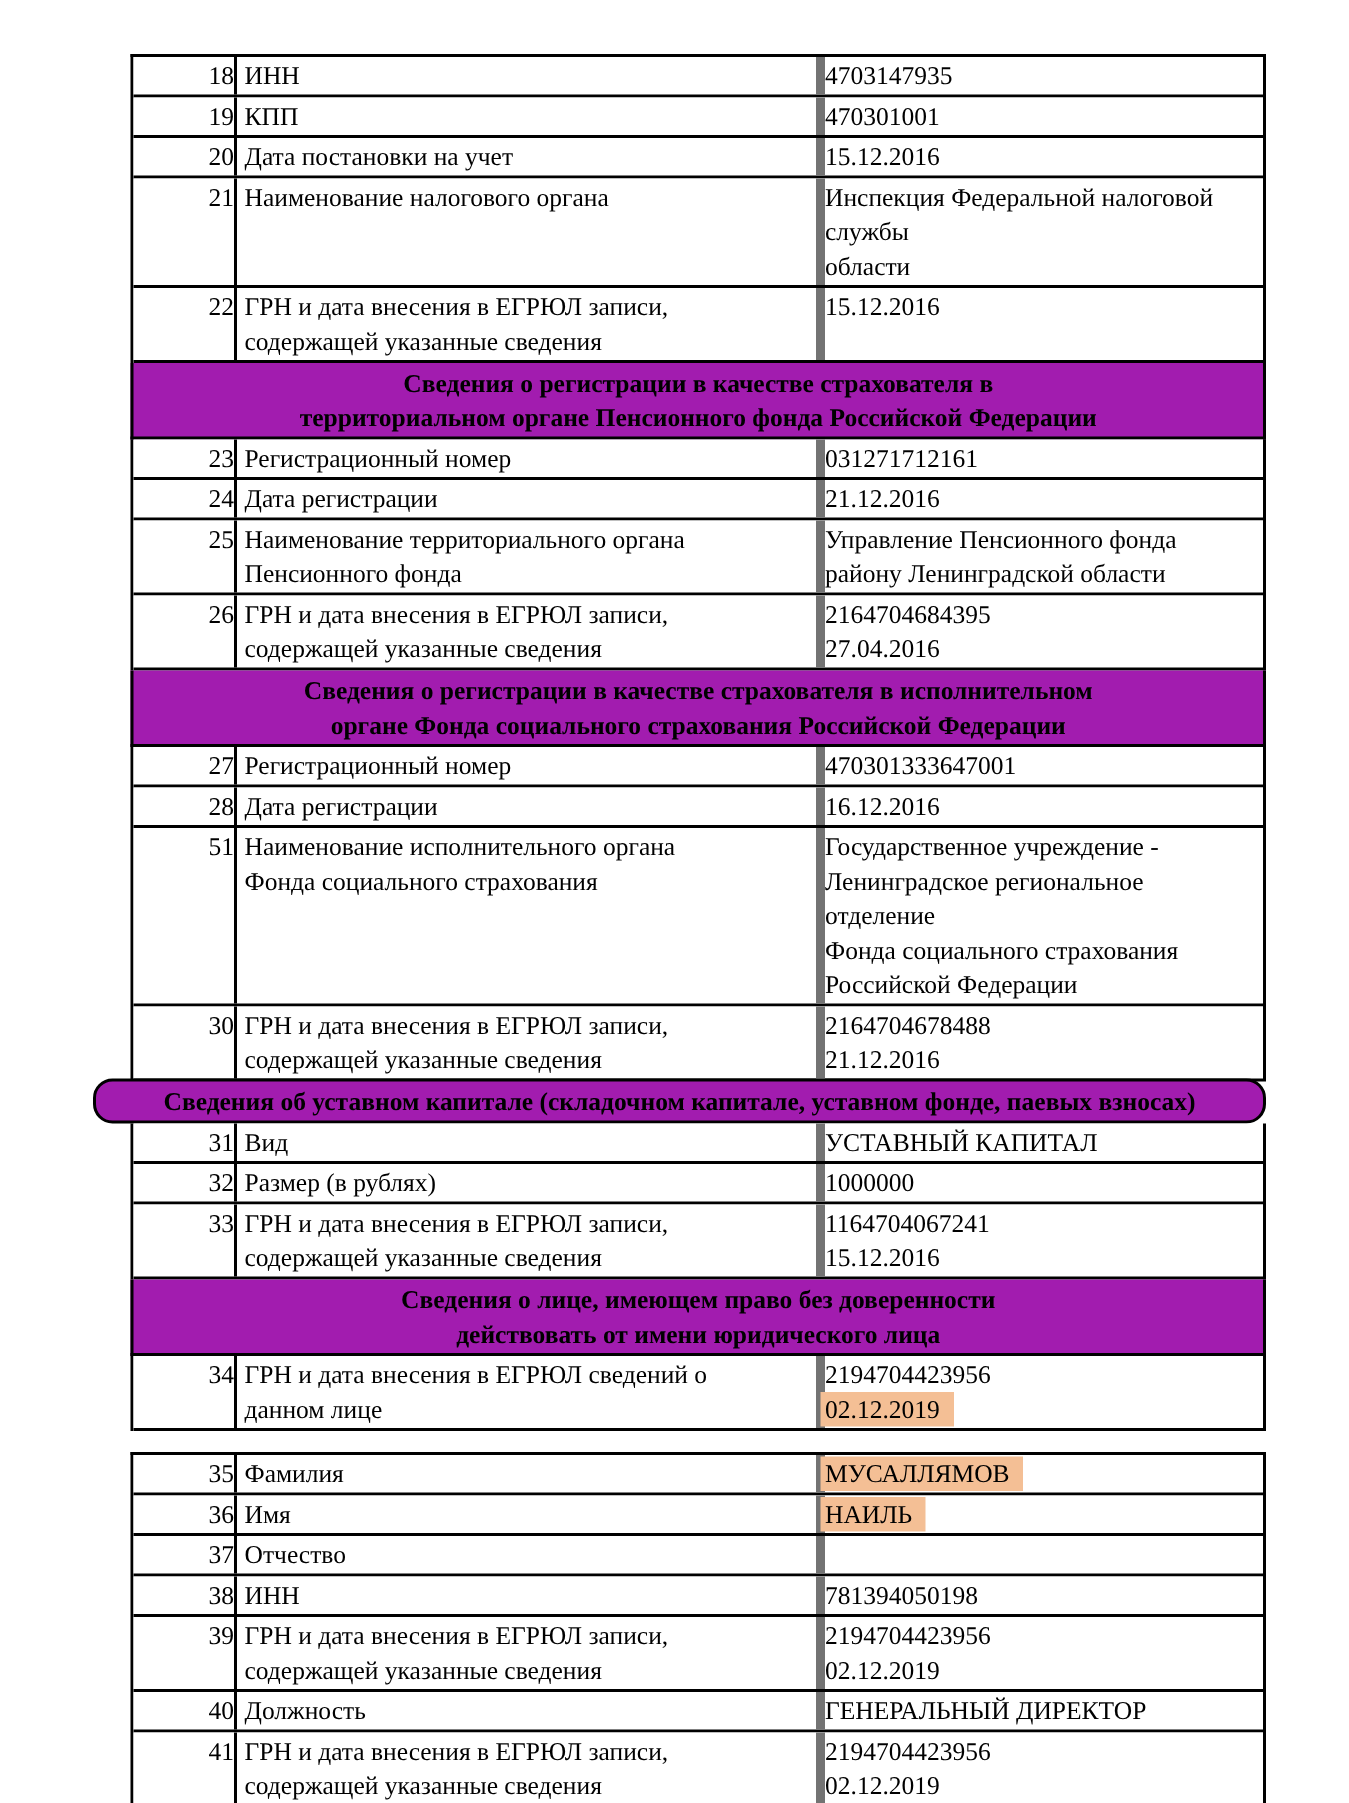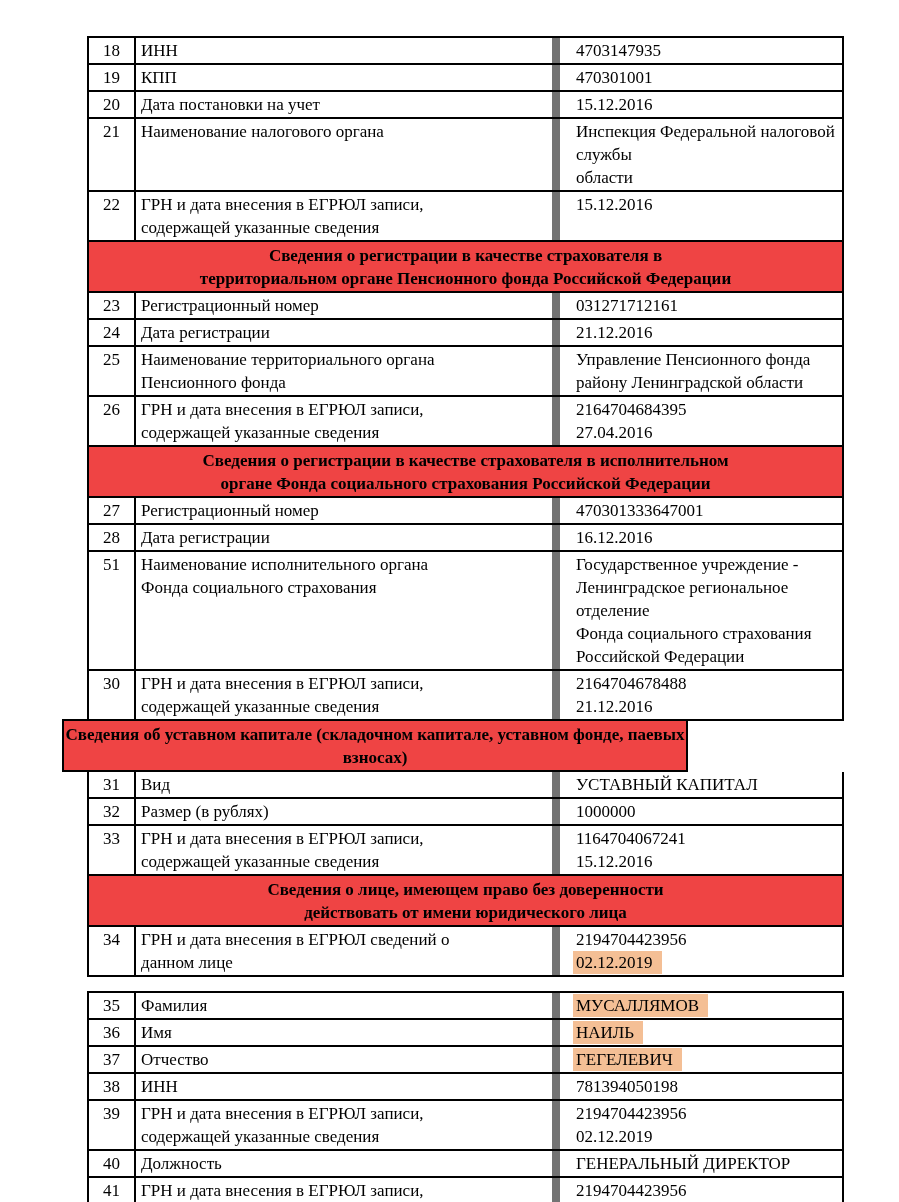--- a/index.html
+++ b/index.html
@@ -6,31 +6,31 @@
   body{
     width:899px;height:1202px;background:#ffffff;
     font-family:"Liberation Serif", serif;color:#000;
   }
   .doc{position:relative;width:899px;height:1202px;overflow:hidden;background:#fff;}
   .table-wrap{position:absolute;left:87px;top:36px;width:757px;}
   .rows-group{border-left:2px solid #000;border-right:2px solid #000;}
   .rows-group.bt{border-top:2px solid #000;}
   .row{display:flex;border-bottom:2px solid #000;background:#fff;}
   .c{box-sizing:border-box;font-size:17px;line-height:23px;padding:1px 3px 1px 5px;}
-  .c.num{width:47px;border-right:2px solid #000;text-align:center;padding:1px 0;}
-  .c.field{width:424px;border-right:8px solid #737373;}
-  .c.value{flex:1;padding-left:16px;}
+  .c.num{width:69px;border-right:2px solid #000;text-align:right;padding:1px 0;}
+  .c.field{width:392px;border-right:6px solid #737373;}
+  .c.value{flex:1;padding-left:0;}
   .sect-header{
     box-sizing:border-box;width:757px;
     border-left:2px solid #000;border-right:2px solid #000;border-bottom:2px solid #000;
     text-align:center;font-weight:bold;font-size:17px;line-height:23px;padding:2px 0 1px 0;
-    background:#ef4444;
+    background:#a21caf;
   }
   .sect-header.wide{
-    width:626px;margin-left:-25px;margin-top:-2px;border-top:2px solid #000;
+    width:782px;margin-left:-25px;margin-top:-2px;border-top:2px solid #000;border-radius:13px;
   }
   .gap-row{height:14px;background:#fff;}
   .line{min-height:23px;}
   .hl{
     background:var(--hl,#f4bf95);
     display:inline-block;line-height:23px;
     margin-left:-3px;padding:0 9px 0 3px;
   }
 </style>
 </head>
@@ -250,23 +250,20 @@
           </div>
           <div class="c value">
             <div class="line"><div class="hl">НАИЛЬ</div></div>
           </div>
         </div>
         <div class="row">
           <div class="c num">37</div>
           <div class="c field">
             <div class="line">Отчество</div>
           </div>
-          <div class="c value">
-            <div class="line"><div class="hl">ГЕГЕЛЕВИЧ</div></div>
-          </div>
         </div>
         <div class="row">
           <div class="c num">38</div>
           <div class="c field">
             <div class="line">ИНН</div>
           </div>
           <div class="c value">
             <div class="line">781394050198</div>
           </div>
         </div>

